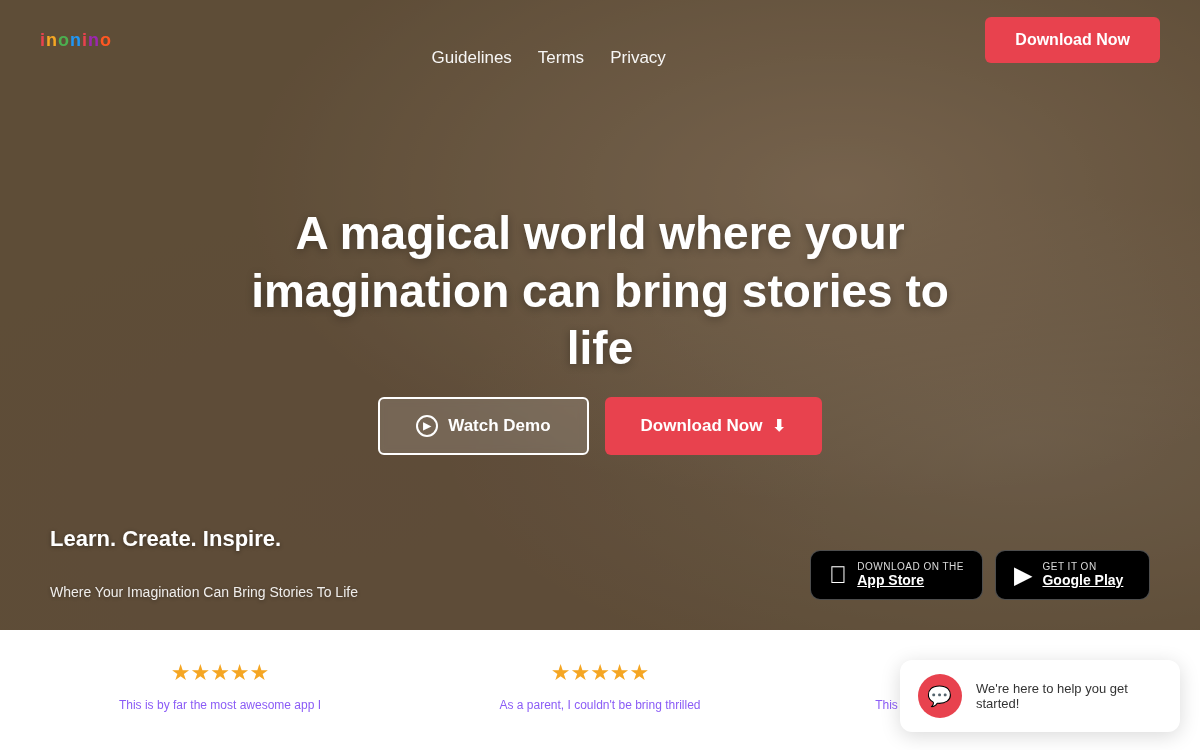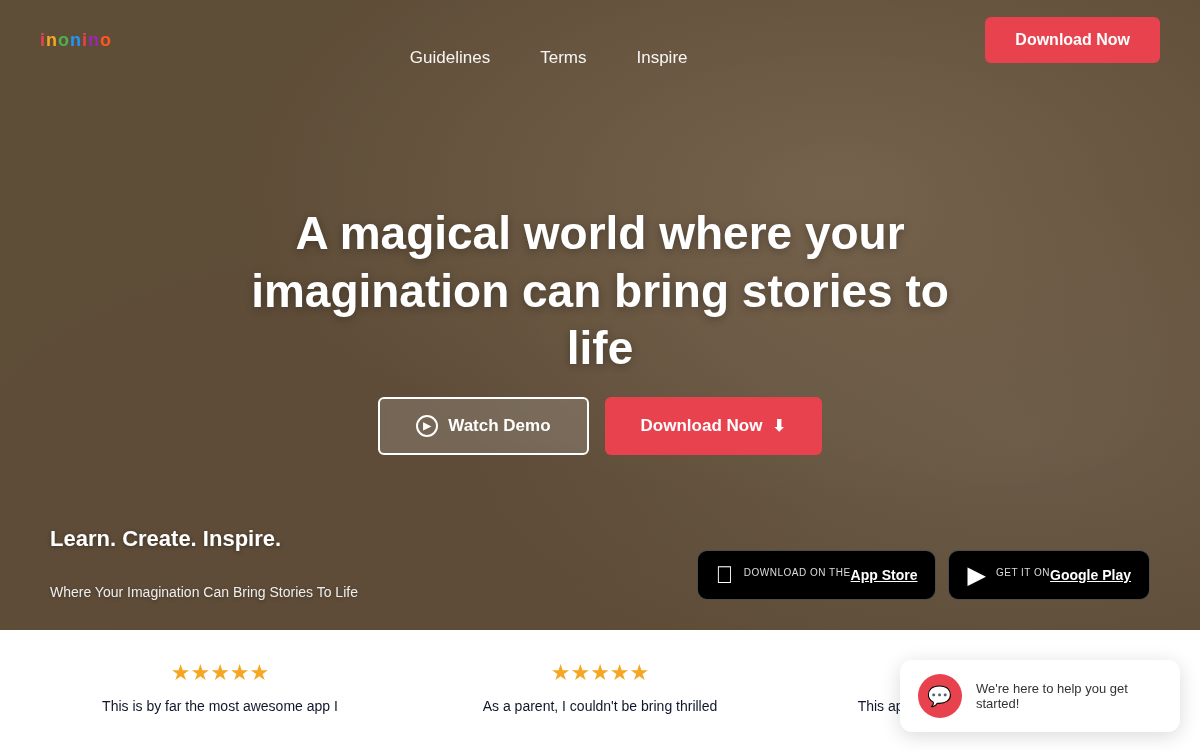--- a/index.html
+++ b/index.html
@@ -13,21 +13,21 @@
       display: flex;
       align-items: center;
       justify-content: space-between;
       padding: 0 40px;
       height: 80px;
     }
 
     .nav-links {
       display: flex;
       align-items: center;
-      gap: 50px;
+      gap: 26px;
       margin-top: 36px;
     }
     .nav-links a {
       color: #fff;
       text-decoration: none;
       font-size: 17px;
       font-weight: 500;
       opacity: 0.95;
     }
     .btn-download-nav {
@@ -170,20 +170,21 @@
       cursor: pointer;
       color: #fff;
       text-decoration: none;
       min-width: 155px;
     }
     .store-btn-icon {
       font-size: 24px;
     }
     .store-btn-text {
       display: flex;
+      flex-direction: column;
     }
     .store-btn-line1 {
       font-size: 10px;
       opacity: 0.85;
       text-transform: uppercase;
       letter-spacing: 0.5px;
     }
     .store-btn-line2 {
       font-size: 14px;
       font-weight: 700;
@@ -208,22 +209,22 @@
       align-items: center;
     }
     .stars {
       display: flex;
       gap: 3px;
       margin-bottom: 10px;
       font-size: 22px;
       color: #f5a623;
     }
     .review-text {
-      font-size: 14px;
-      color: #0f172a;
+      font-size: 12px;
+      color: #8b5cf6;
       text-align: center;
       line-height: 1.5;
     }
 
     
     .chat-bubble {
       position: absolute;
       bottom: 18px;
       right: 20px;
       background: #fff;
@@ -267,21 +268,21 @@
 </head>
 <body>
 
 <nav class="navbar">
   <div class="logo-text">
     <span class="c1">i</span><span class="c2">n</span><span class="c3">o</span><span class="c4">n</span><span class="c1">i</span><span class="c5">n</span><span class="c6">o</span>
   </div>
   <div class="nav-links">
     <a href="#">Guidelines</a>
     <a href="#">Terms</a>
-    <a href="#">Inspire</a>
+    <a href="#">Privacy</a>
   </div>
   <button class="btn-download-nav">Download Now</button>
 </nav>
 
 <div class="hero">
   <div class="hero-photo"></div>
   <div class="hero-overlay"></div>
 
   <div class="hero-content">
     <h1 class="hero-title">

